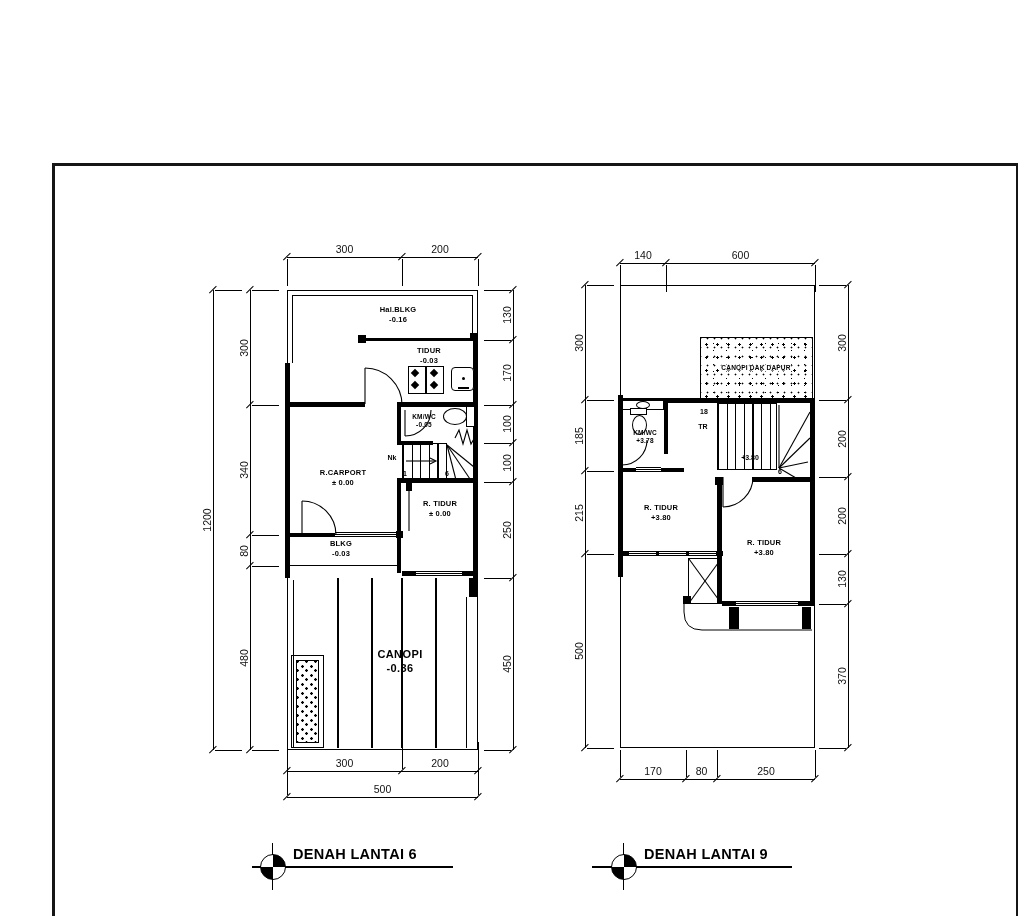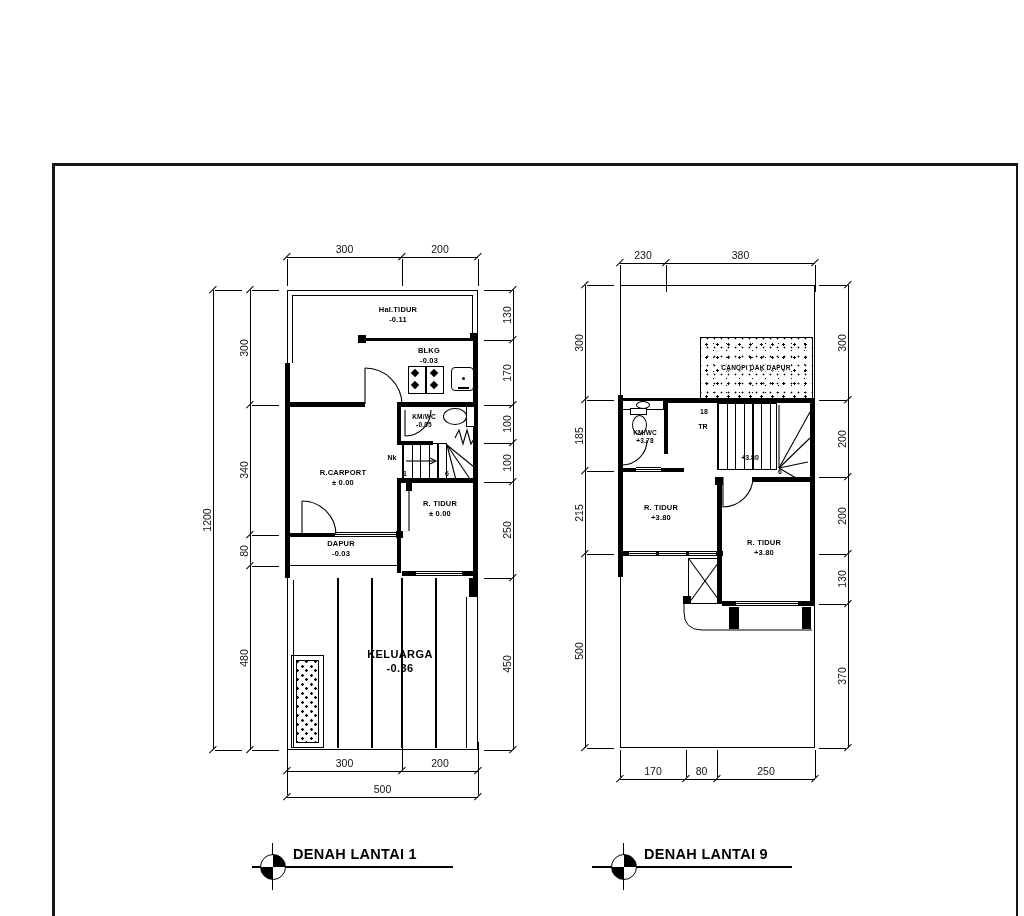--- a/index.html
+++ b/index.html
@@ -100,45 +100,45 @@
     <div class="vline" style="left:10px;top:9px;width:3px;height:3px;border-radius:50%;"></div>
     <div class="vline" style="left:6px;top:19px;width:11px;height:1.5px;"></div>
   </div>
 
   <div class="fix oval" style="left:443px;top:408px;width:24px;height:17px;"></div>
   <div class="fix" style="left:466px;top:406px;width:9px;height:21px;"></div>
 
   <div class="treads" style="left:402px;top:443px;width:45px;height:37px;"></div>
 
   <div class="rlabel" style="left:398px;top:315px;">
-    <span>Hal.TIDUR</span>
-      <span>-0.11</span>
+    <span>Hal.BLKG</span>
+      <span>-0.16</span>
   </div>
   <div class="rlabel" style="left:429px;top:356px;">
-    <span>BLKG</span>
+    <span>TIDUR</span>
       <span>-0.03</span>
   </div>
   <div class="rlabel tiny" style="left:424px;top:421px;">
     <span>KM/WC</span>
       <span>-0.05</span>
   </div>
   <div class="rlabel" style="left:343px;top:478px;">
     <span>R.CARPORT</span>
       <span>± 0.00</span>
   </div>
   <div class="rlabel" style="left:341px;top:549px;">
-    <span>DAPUR</span>
+    <span>BLKG</span>
       <span>-0.03</span>
   </div>
   <div class="rlabel" style="left:440px;top:509px;">
     <span>R. TIDUR</span>
       <span>± 0.00</span>
   </div>
   <div class="rlabel big" style="left:400px;top:661px;">
-    <span>KELUARGA</span>
+    <span>CANOPI</span>
       <span>-0.36</span>
   </div>
   <div class="tlabel" style="left:392px;top:457px;">Nk</div>
   <div class="tlabel" style="left:405px;top:473px;">1</div>
   <div class="tlabel" style="left:447px;top:473px;">6</div>
 
   <div class="ol" style="left:620px;top:285px;width:195px;height:463px;"></div>
   <div class="speckle" style="left:700px;top:337px;width:113px;height:63px;"></div>
   <div class="rlabel tiny" style="left:756px;top:368px;">
     <span style="background:rgba(255,255,255,.55);padding:0 1px;">CANOPI DAK DAPUR</span>
@@ -215,21 +215,21 @@
       <line x1="689" y1="559" x2="721" y2="603"></line>
       <line x1="721" y1="559" x2="689" y2="603"></line>
       <path d="M812 630 L702 630 Q684 630 684 612 L684 601" stroke-width="1"></path>
     </g>
   </svg>
 
   <div class="tline" style="left:252px;top:866px;width:201px;height:2px;"></div>
   <div class="tline" style="left:272px;top:843px;width:1px;height:12px;"></div>
   <div class="tline" style="left:272px;top:878px;width:1px;height:12px;"></div>
   <div class="sym" style="left:260px;top:854px;"></div>
-  <div class="ttitle" style="left:293px;top:846px;">DENAH LANTAI 1</div>
+  <div class="ttitle" style="left:293px;top:846px;">DENAH LANTAI 6</div>
 
   <div class="tline" style="left:592px;top:866px;width:200px;height:2px;"></div>
   <div class="tline" style="left:623px;top:843px;width:1px;height:12px;"></div>
   <div class="tline" style="left:623px;top:878px;width:1px;height:12px;"></div>
   <div class="sym" style="left:611px;top:854px;"></div>
   <div class="ttitle" style="left:644px;top:846px;">DENAH LANTAI 9</div>
 
 <div class="dim-line" style="left: 287px; top: 257px; width: 191px; height: 1px;"></div>
     <div class="dim-tick" style="left: 282px; top: 256.3px;"></div>
     <div class="dim-ext" style="left: 287px; top: 259px; width: 1px; height: 27px;"></div>
@@ -296,22 +296,22 @@
     <div class="dim-label" style="left: 507px; top: 462.5px; transform: translate(-50%, -50%) rotate(-90deg);">100</div>
     <div class="dim-label" style="left: 507px; top: 530px; transform: translate(-50%, -50%) rotate(-90deg);">250</div>
     <div class="dim-label" style="left: 507px; top: 664px; transform: translate(-50%, -50%) rotate(-90deg);">450</div>
     <div class="dim-line" style="left: 620px; top: 263px; width: 195px; height: 1px;"></div>
     <div class="dim-tick" style="left: 615px; top: 262.3px;"></div>
     <div class="dim-ext" style="left: 620px; top: 265px; width: 1px; height: 27px;"></div>
     <div class="dim-tick" style="left: 661px; top: 262.3px;"></div>
     <div class="dim-ext" style="left: 666px; top: 265px; width: 1px; height: 27px;"></div>
     <div class="dim-tick" style="left: 810px; top: 262.3px;"></div>
     <div class="dim-ext" style="left: 815px; top: 265px; width: 1px; height: 27px;"></div>
-    <div class="dim-label" style="left: 620px; top: 249px; width: 46px; text-align: center;">230</div>
-    <div class="dim-label" style="left: 666px; top: 249px; width: 149px; text-align: center;">380</div>
+    <div class="dim-label" style="left: 620px; top: 249px; width: 46px; text-align: center;">140</div>
+    <div class="dim-label" style="left: 666px; top: 249px; width: 149px; text-align: center;">600</div>
     <div class="dim-line" style="left: 620px; top: 779px; width: 195px; height: 1px;"></div>
     <div class="dim-tick" style="left: 615px; top: 778.3px;"></div>
     <div class="dim-ext" style="left: 620px; top: 750px; width: 1px; height: 27px;"></div>
     <div class="dim-tick" style="left: 681px; top: 778.3px;"></div>
     <div class="dim-ext" style="left: 686px; top: 750px; width: 1px; height: 27px;"></div>
     <div class="dim-tick" style="left: 712px; top: 778.3px;"></div>
     <div class="dim-ext" style="left: 717px; top: 750px; width: 1px; height: 27px;"></div>
     <div class="dim-tick" style="left: 810px; top: 778.3px;"></div>
     <div class="dim-ext" style="left: 815px; top: 750px; width: 1px; height: 27px;"></div>
     <div class="dim-label" style="left: 620px; top: 765px; width: 66px; text-align: center;">170</div>

